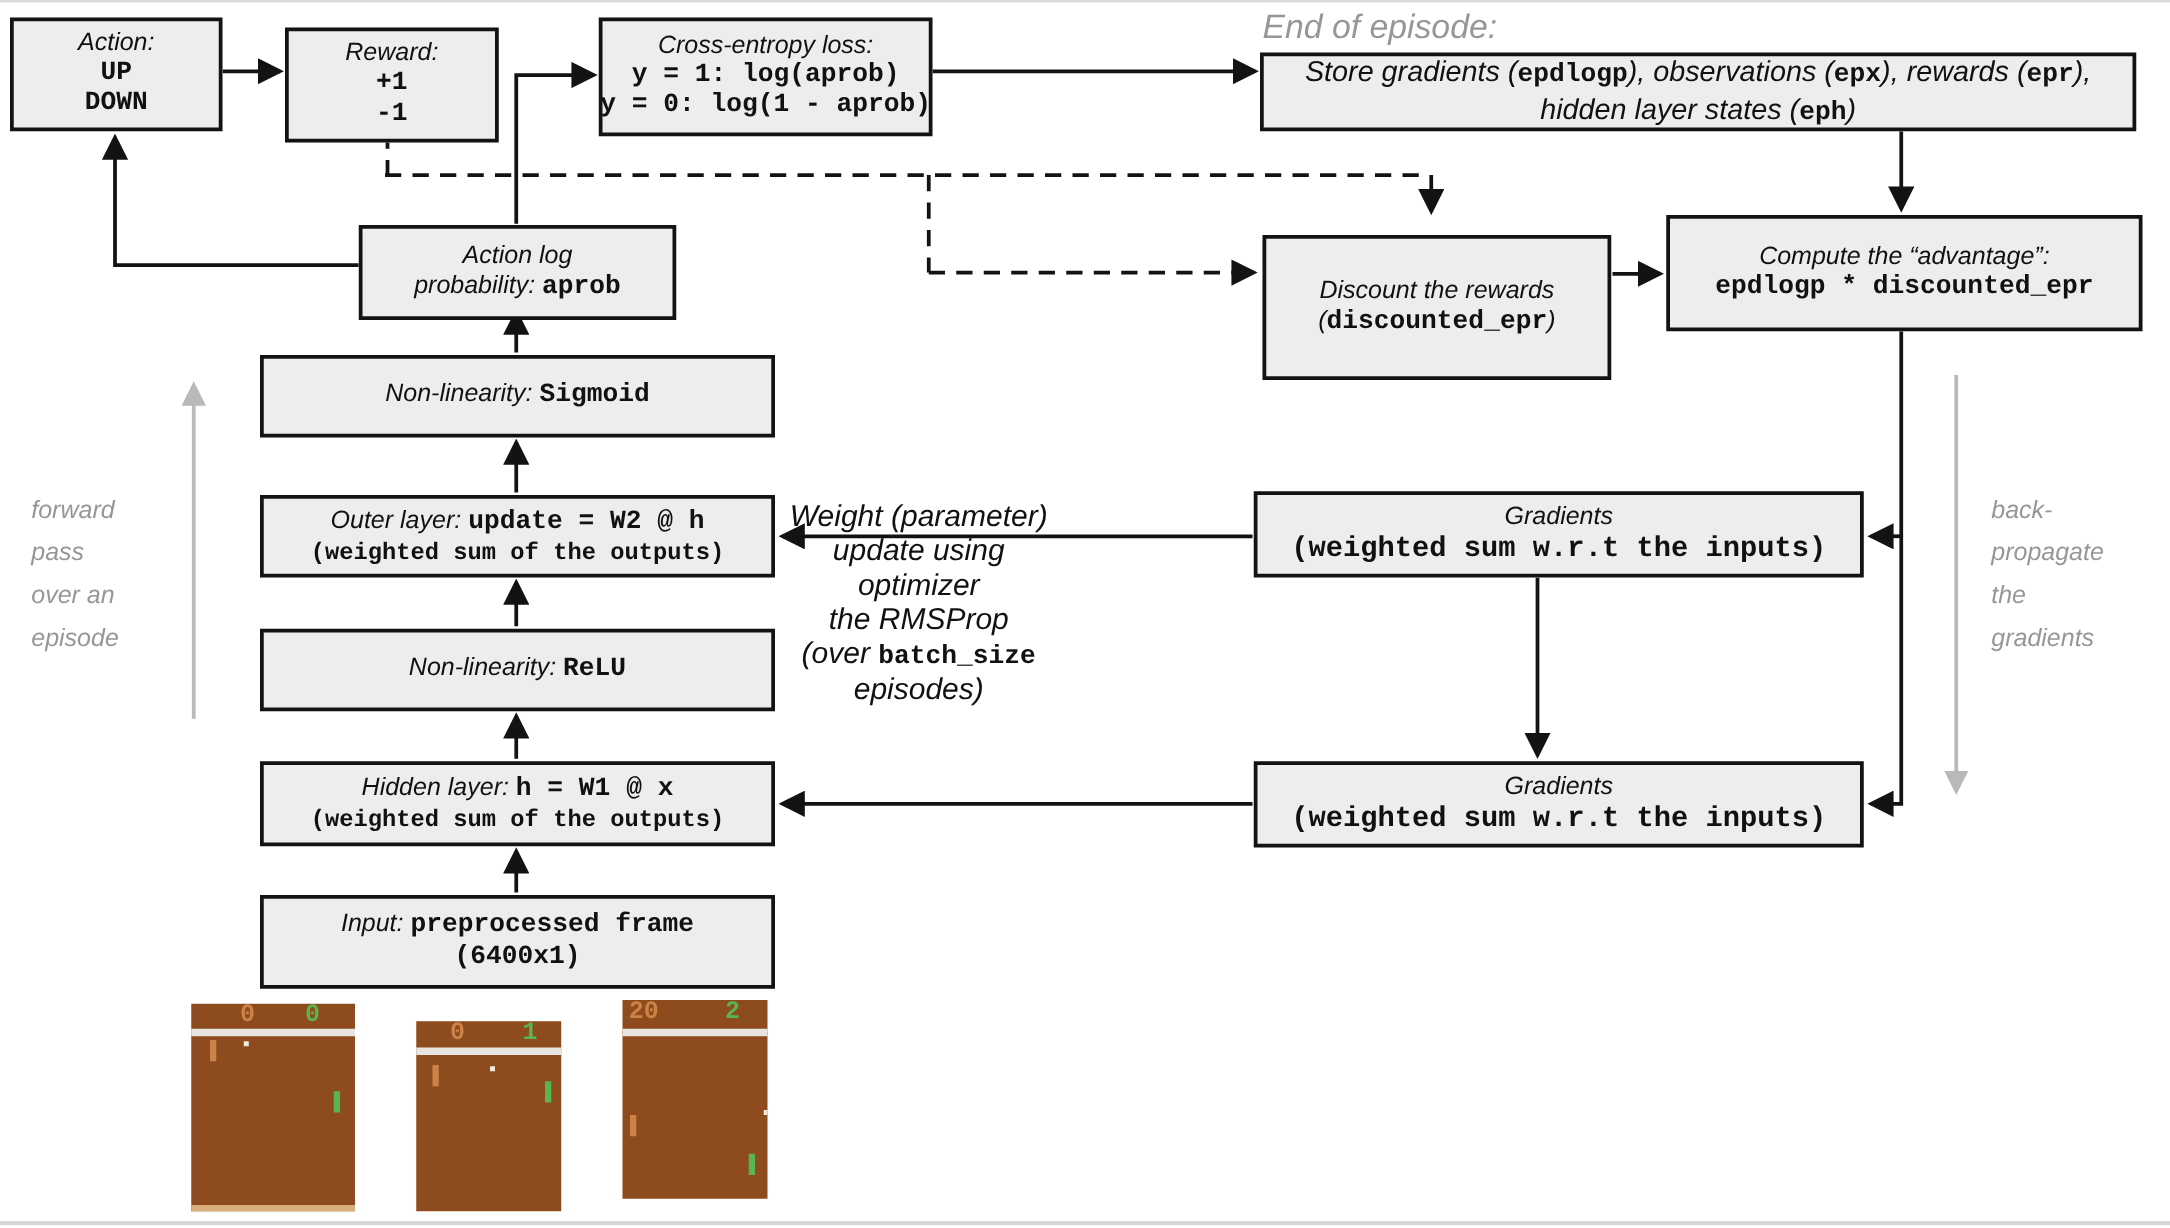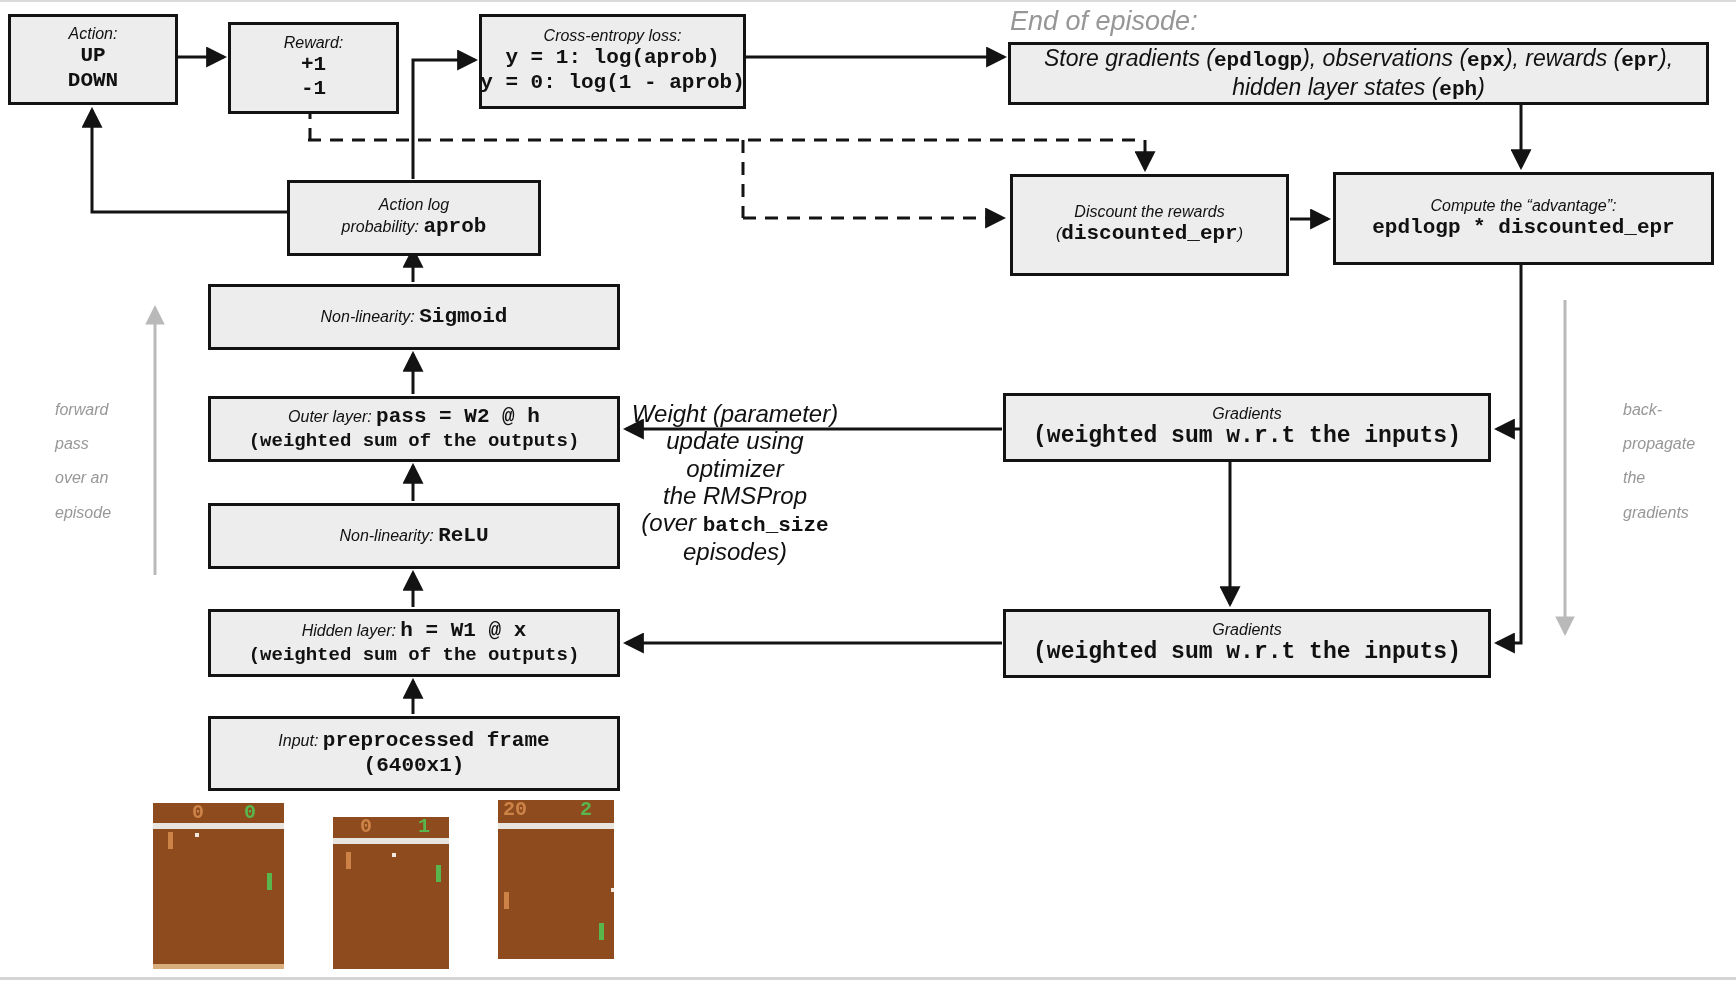--- a/index.html
+++ b/index.html
@@ -5,27 +5,27 @@
   html,body{margin:0;padding:0;background:#fff;}
   #stage{position:relative;width:1736px;height:982px;background:#ffffff;overflow:hidden;color:#111;}
   #wires{position:absolute;left:0;top:0;z-index:1;}
   .ln{stroke:var(--arrow);stroke-width:3;fill:none;}
   .dash{stroke-dasharray:13 9;}
   .gr{stroke:var(--gray_arrow);stroke-width:3;fill:none;}
   .box{position:absolute;z-index:2;box-sizing:border-box;background:var(--box_fill);
        border:3px solid var(--box_border);display:flex;flex-direction:column;align-items:center;
        justify-content:center;text-align:center;}
   .tl{line-height:1.18;white-space:nowrap;}
-  .i{font-family:"Liberation Sans",sans-serif;font-style:italic;font-size:16px;}
+  .i{font-family:"Liberation Sans",sans-serif;font-style:italic;font-size:20px;}
   .m{font-family:"Liberation Mono",monospace;font-weight:700;font-size:21px;}
   .sub .m{font-size:19px;}
   .gbig .m{font-size:23px;}
   .stbox .i{font-size:23px;}
   .side-label{position:absolute;z-index:2;color:var(--gray);font-family:"Liberation Sans",sans-serif;
-       font-style:italic;font-size:29px;line-height:1.28;white-space:pre;margin-left:30px;}
+       font-style:italic;font-size:29px;line-height:1.28;white-space:pre;}
   .eol{position:absolute;z-index:2;color:var(--gray);font-family:Liberation Sans, sans-serif;
        font-style:italic;font-size:27px;}
   .note{position:absolute;z-index:2;text-align:center;}
   .note .i{font-size:24px;}
   .note .tl{line-height:1.14;}
   .pong{position:absolute;z-index:2;background:var(--pong_brown);}
   .pstripe{position:absolute;left:0;right:0;background:var(--pong_stripe);}
   .paddle{position:absolute;width:5px;}
   .tanp{background:var(--pong_tan);}
   .greenp{background:var(--pong_green);}
@@ -98,37 +98,37 @@
     </div>
   <div class="box" style="left:479px;top:14px;width:267px;height:95px">
       <div class="tl "><span class="i">Cross-entropy loss:</span></div>
       <div class="tl "><span class="m">y = 1: log(aprob)</span></div>
       <div class="tl "><span class="m">y = 0: log(1 - aprob)</span></div>
     </div>
   <div class="box stbox" style="left:1008px;top:42px;width:701px;height:63px">
       <div class="tl "><span class="i">Store gradients (</span><span class="m">epdlogp</span><span class="i">), observations (</span><span class="m">epx</span><span class="i">), rewards (</span><span class="m">epr</span><span class="i">),</span></div>
       <div class="tl "><span class="i">hidden layer states (</span><span class="m">eph</span><span class="i">)</span></div>
     </div>
-  <div class="box" style="left:1010px;top:174px;width:279px;height:102px">
+  <div class="box" style="left:1010px;top:188px;width:279px;height:116px">
       <div class="tl "><span class="i">Discount the rewards</span></div>
       <div class="tl "><span class="i">(</span><span class="m">discounted_epr</span><span class="i">)</span></div>
     </div>
   <div class="box" style="left:1333px;top:172px;width:381px;height:93px">
       <div class="tl "><span class="i">Compute the “advantage”:</span></div>
       <div class="tl "><span class="m">epdlogp * discounted_epr</span></div>
     </div>
   <div class="box" style="left:287px;top:180px;width:254px;height:76px">
       <div class="tl "><span class="i">Action log</span></div>
       <div class="tl "><span class="i">probability: </span><span class="m">aprob</span></div>
     </div>
   <div class="box" style="left:208px;top:284px;width:412px;height:66px">
       <div class="tl "><span class="i">Non-linearity: </span><span class="m">Sigmoid</span></div>
     </div>
   <div class="box" style="left:208px;top:396px;width:412px;height:66px">
-      <div class="tl "><span class="i">Outer layer: </span><span class="m">pass = W2 @ h</span></div>
+      <div class="tl "><span class="i">Outer layer: </span><span class="m">update = W2 @ h</span></div>
       <div class="tl sub"><span class="m">(weighted sum of the outputs)</span></div>
     </div>
   <div class="box" style="left:208px;top:503px;width:412px;height:66px">
       <div class="tl "><span class="i">Non-linearity: </span><span class="m">ReLU</span></div>
     </div>
   <div class="box" style="left:208px;top:609px;width:412px;height:68px">
       <div class="tl "><span class="i">Hidden layer: </span><span class="m">h = W1 @ x</span></div>
       <div class="tl sub"><span class="m">(weighted sum of the outputs)</span></div>
     </div>
   <div class="box" style="left:208px;top:716px;width:412px;height:75px">

